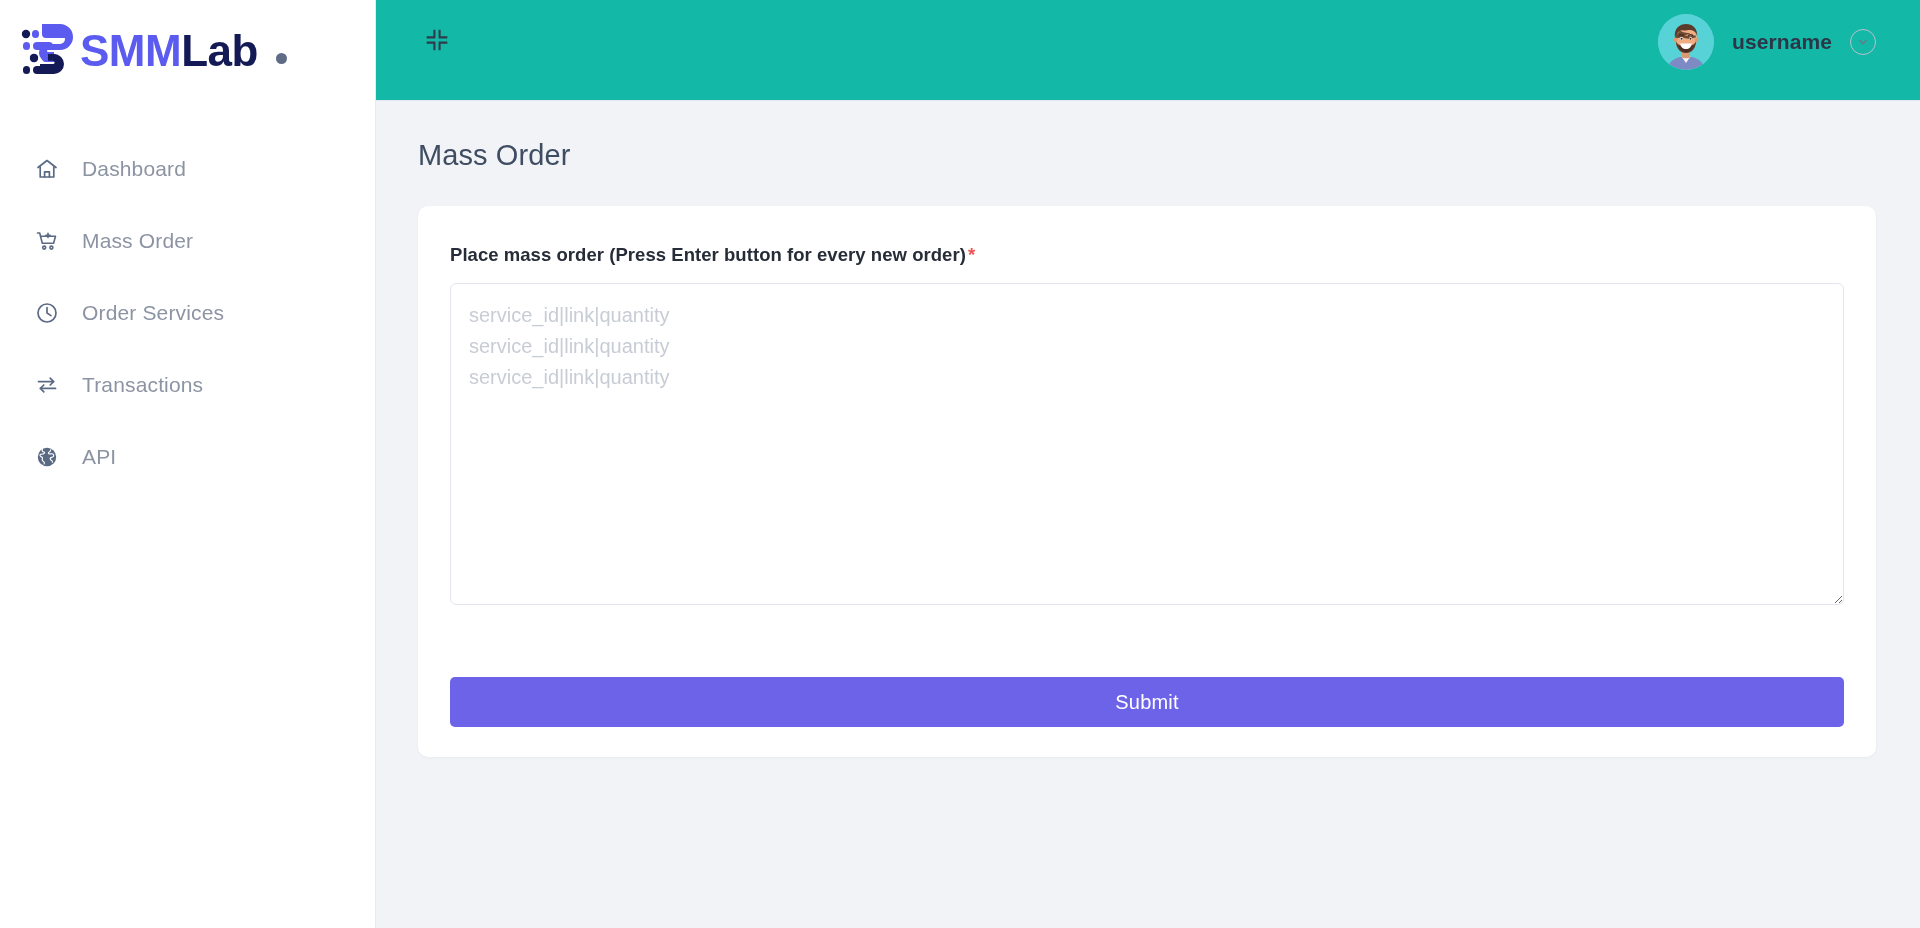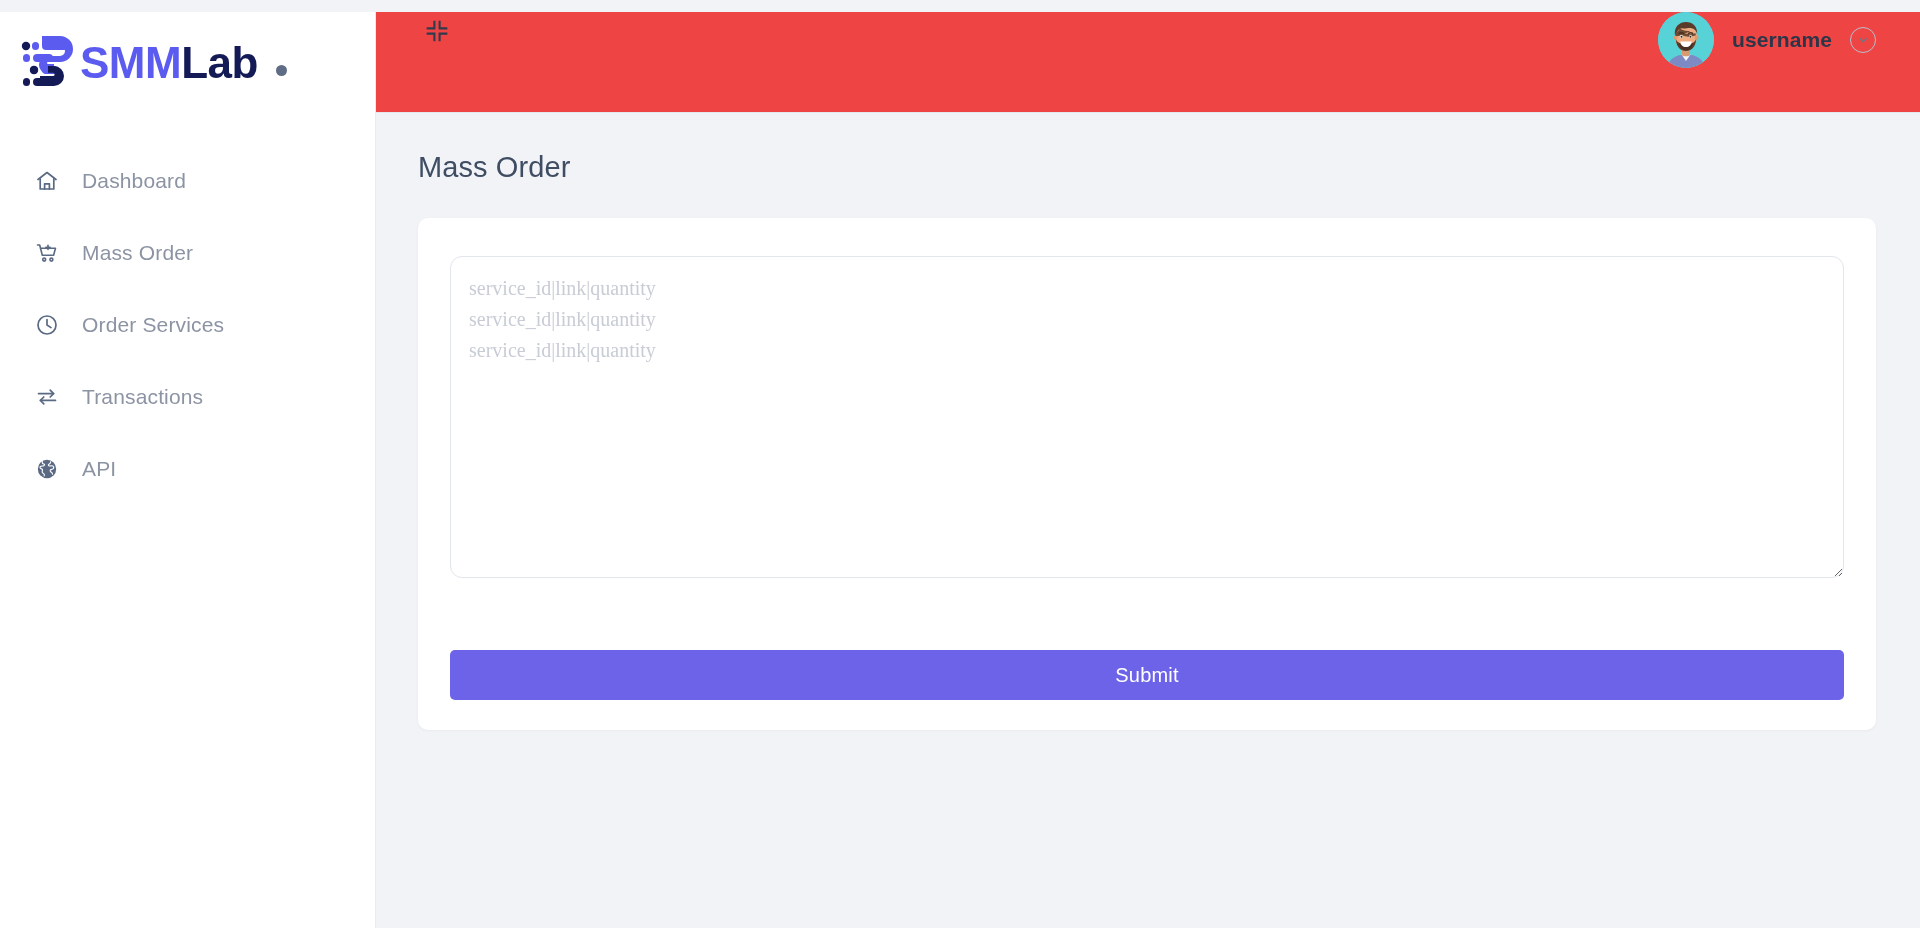--- a/index.html
+++ b/index.html
@@ -15,21 +15,20 @@
     font-family: "Liberation Sans", sans-serif;
     background: #f2f3f7;
     color: #4c5561;
     -webkit-font-smoothing: antialiased;
   }
 
   .app {
     display: flex;
     width: 1920px;
     height: 660px;
-    margin-top: 12px;
   }
 
   
   .sidebar {
     width: 376px;
     flex: 0 0 376px;
     height: 928px;
     background: #ffffff;
     border-right: 1px solid #e9ebf1;
     display: flex;
@@ -125,24 +124,24 @@
     flex: 1 1 auto;
     height: 928px;
     display: flex;
     flex-direction: column;
     min-width: 0;
   }
 
   .topbar {
     height: 101px;
     flex: 0 0 101px;
-    background: #ef4444;
+    background: #14b8a6;
     border-bottom: 1px solid #e4e8f0;
     display: flex;
-    align-items: flex-start;
+    align-items: center;
     padding: 0 44px 16px 40px;
   }
 
   .collapse-btn {
     width: 42px;
     height: 42px;
     display: flex;
     align-items: center;
     justify-content: center;
     cursor: pointer;
@@ -222,23 +221,23 @@
     color: #ef5350;
     font-weight: 700;
     margin-left: 2px;
   }
 
   .mass-textarea {
     display: block;
     width: 100%;
     height: 322px;
     border: 1px solid #e2e5ec;
-    border-radius: 12px;
+    border-radius: 6px;
     padding: 16px 18px;
-    font-family: Liberation Serif, serif;
+    font-family: Liberation Sans, sans-serif;
     font-size: 20px;
     line-height: 31px;
     color: #4c5561;
     background: #ffffff;
     resize: vertical;
     outline: none;
   }
   .mass-textarea::placeholder {
     color: #c8ccd5;
   }
@@ -424,20 +423,23 @@
             <path d="M6.5 9.5 12 15l5.5-5.5"></path>
           </svg>
         </span>
       </div>
     </header>
 
     <main class="content">
       <h1 class="page-title">Mass Order</h1>
 
       <section class="card">
+        <div class="field-label">
+          <span>Place mass order (Press Enter button for every new order)</span><span class="req-star">*</span>
+        </div>
 
         <textarea class="mass-textarea" placeholder="service_id|link|quantity
 service_id|link|quantity
 service_id|link|quantity" style=""></textarea>
 
         <div class="submit-row">
           <button class="submit-btn" type="button" style="background: rgb(108, 99, 232);">Submit</button>
         </div>
       </section>
     </main>

